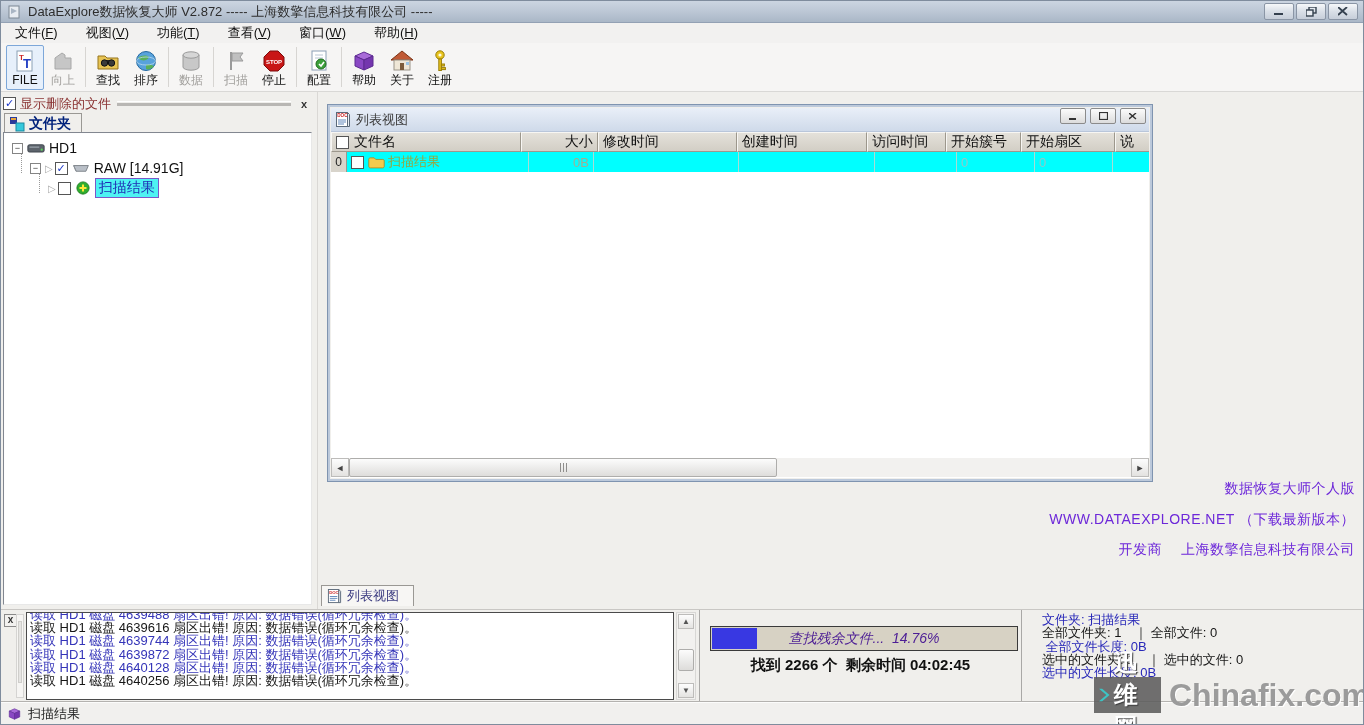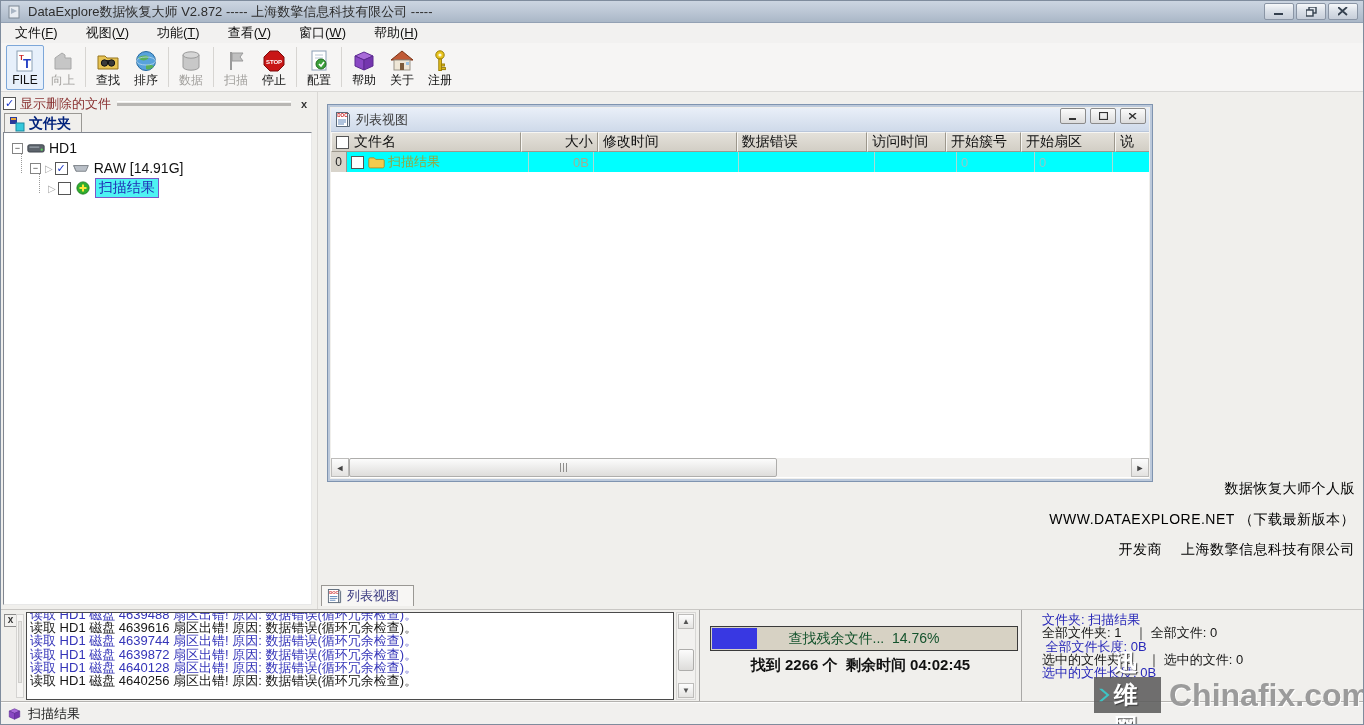--- a/index.html
+++ b/index.html
@@ -67,21 +67,21 @@
   .row-idx { width:16px; flex:none; background:#d8d4cb; border-right:1px solid #9c978c; color:#222; font-size:12px; display:flex; align-items:center; justify-content:center; }
   .row-name-txt { color:#98a53f; margin-left:3px; }
   .dim-val { color:#9fae93; }
   .dim-zero { color:#8fc9c9; }
 
   .hscroll { position:absolute; left:0; right:0; bottom:1px; height:19px; background:#f2f1ef; display:flex; align-items:center; }
   .sc-arrow { width:18px; height:19px; background:linear-gradient(180deg,#fdfdfd,#e3e2e0); border:1px solid #bdbcba; display:flex; align-items:center; justify-content:center; font-size:9px; color:#444; flex:none; }
   .h-thumb { position:absolute; left:18px; width:428px; top:0; height:19px; background:linear-gradient(180deg,#fcfcfc,#dedddb); border:1px solid #aeadab; border-radius:2px; display:flex; align-items:center; justify-content:center; gap:2px; }
   .grip { width:1px; height:9px; background:#8f8e8c; }
 
-  .promo { position:absolute; right:10px; font-size:14px; color:#000000; white-space:nowrap; letter-spacing:0.5px; }
+  .promo { position:absolute; right:10px; font-size:14px; color:#6d28d9; white-space:nowrap; letter-spacing:0.5px; }
 
   .bottom-tab { position:absolute; left:3px; top:493px; height:21px; padding:0 14px 0 5px; background:#f7f6f4; border:1px solid #9a9894; border-bottom:none; display:flex; align-items:center; gap:5px; }
   .bottom-tab .lbl { font-size:13px; color:#3b3b80; }
 
   
   .bottom { position:absolute; left:0; top:608px; width:1364px; height:92px; background:#f0efec; border-top:1px solid #c9c7c4; }
   .log-close { position:absolute; left:3px; top:4px; width:13px; height:13px; border:1px solid #8a8a8a; background:#f2f1ef; font-size:10px; line-height:10px; text-align:center; color:#333; font-weight:bold; }
   .log-thin { position:absolute; left:15px; top:4px; width:8px; height:84px; background:#f6f5f3; border:1px solid #d5d4d2; }
   .log-thin .th { position:absolute; left:1px; right:1px; top:6px; height:62px; background:#e6e5e3; border:1px solid #cfcecb; }
   .log-box { position:absolute; left:25px; top:2px; width:648px; height:88px; background:#fff; border:1px solid #4a4a4a; overflow:hidden; }
@@ -90,21 +90,21 @@
   .log-row[data-color="blue"] { color:#3434b8; }
   .log-row[data-color="black"] { color:#161616; }
   .log-vscroll { position:absolute; left:675px; top:2px; width:20px; height:88px; background:#f2f1ef; border:1px solid #d8d7d5; }
   .vs-up,.vs-dn { position:absolute; left:1px; width:16px; height:15px; background:linear-gradient(180deg,#fdfdfd,#e4e3e1); border:1px solid #bdbcba; font-size:8px; color:#555; text-align:center; line-height:14px; }
   .vs-up { top:1px; } .vs-dn { bottom:1px; }
   .vs-th { position:absolute; left:1px; width:16px; top:36px; height:22px; background:linear-gradient(180deg,#fcfcfc,#dddcda); border:1px solid #aeadab; border-radius:2px; }
 
   .prog-sec { position:absolute; left:698px; top:0; width:322px; height:92px; border-left:1px solid #a9a8a6; }
   .prog-bar { position:absolute; left:10px; top:16px; width:308px; height:25px; border:1px solid #3a3a3a; background:#d7d2c4; padding:1px; }
   .prog-fill { height:100%; background:#3838e2; }
-  .prog-lbl { position:absolute; left:0; top:0; width:100%; height:100%; display:flex; align-items:center; justify-content:center; font-size:14px; color:#14532d; white-space:pre; }
+  .prog-lbl { position:absolute; left:0; top:0; width:100%; height:100%; display:flex; align-items:center; justify-content:center; font-size:14px; color:#4c1d95; white-space:pre;font-style:italic; }
   .prog-status { position:absolute; left:0; top:46px; width:100%; text-align:center; font-size:15px; font-weight:bold; color:#101010; white-space:pre; }
 
   .stats-sec { position:absolute; left:1020px; top:0; width:344px; height:92px; border-left:1px solid #a9a8a6; padding:3px 0 0 20px; }
   .stat-line { font-size:13px; line-height:13.3px; white-space:pre; }
   .stat-line[data-color="blue"] { color:#2828b8; }
   .stat-line[data-color="black"] { color:#161616; }
 
   
   .statusbar { position:absolute; left:0; top:700px; width:1364px; height:25px; background:#f1f0ee; border-top:1px solid #b4b2af; box-shadow:0 1px 0 #fcfcfb inset; display:flex; align-items:center; padding-left:6px; gap:6px; }
   .statusbar .lbl { font-size:13px; color:#1d1d1d; }
@@ -336,21 +336,21 @@
               <span class="cbx" style="margin-right:5px; color:transparent;">✓</span>
               <span>文件名</span>
             </div>
           <div class="hcell right" style="width:80px;">
               <span>大小</span>
             </div>
           <div class="hcell" style="width:145px;">
               <span>修改时间</span>
             </div>
           <div class="hcell" style="width:136px;">
-              <span>数据错误</span>
+              <span>创建时间</span>
             </div>
           <div class="hcell" style="width:82px;">
               <span>访问时间</span>
             </div>
           <div class="hcell" style="width:78px;">
               <span>开始簇号</span>
             </div>
           <div class="hcell" style="width:98px;">
               <span>开始扇区</span>
             </div>

